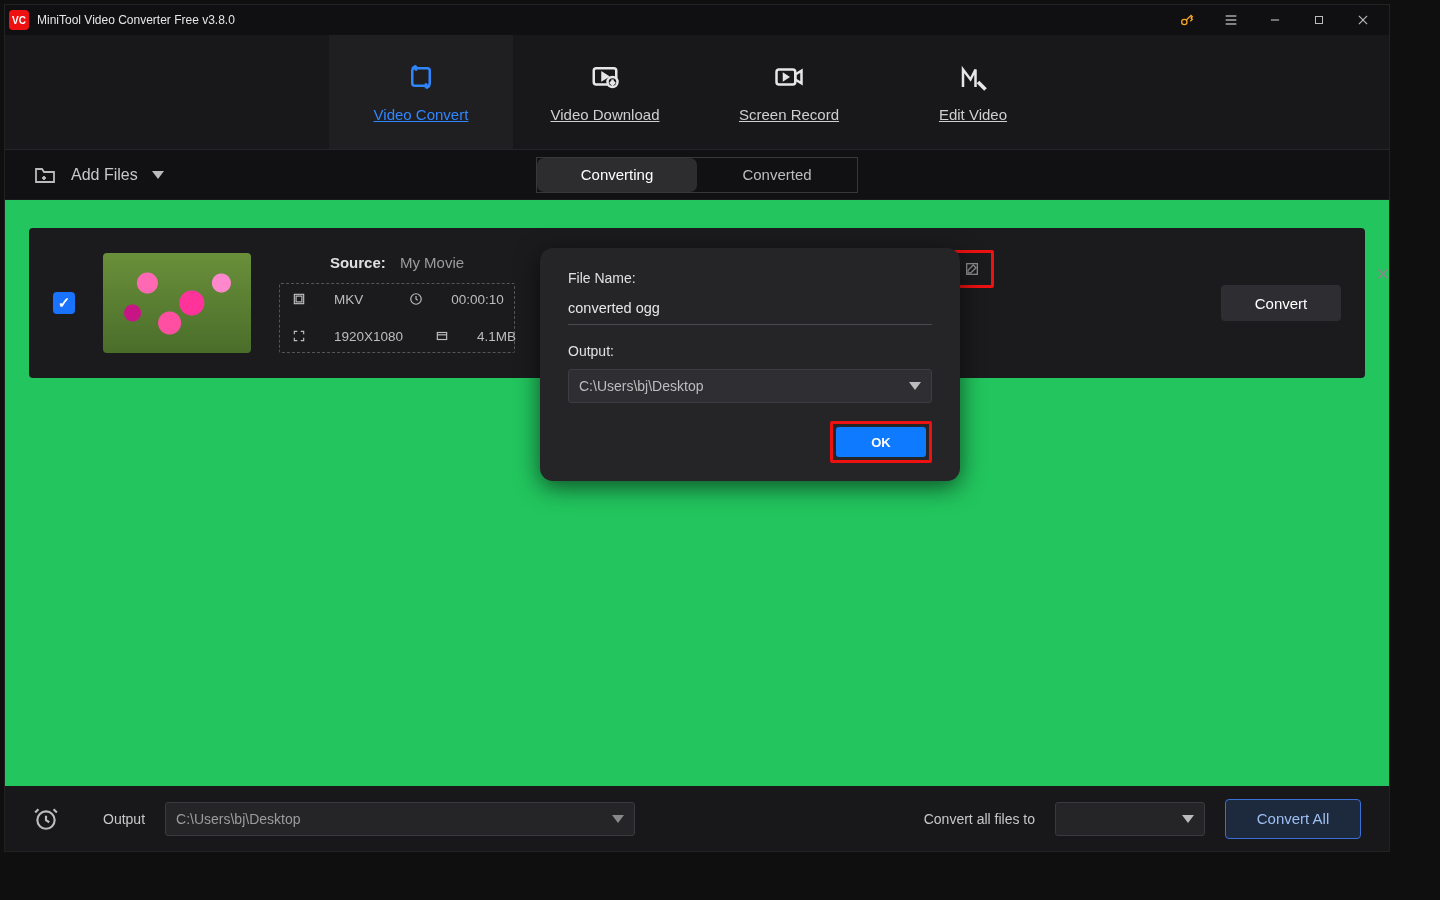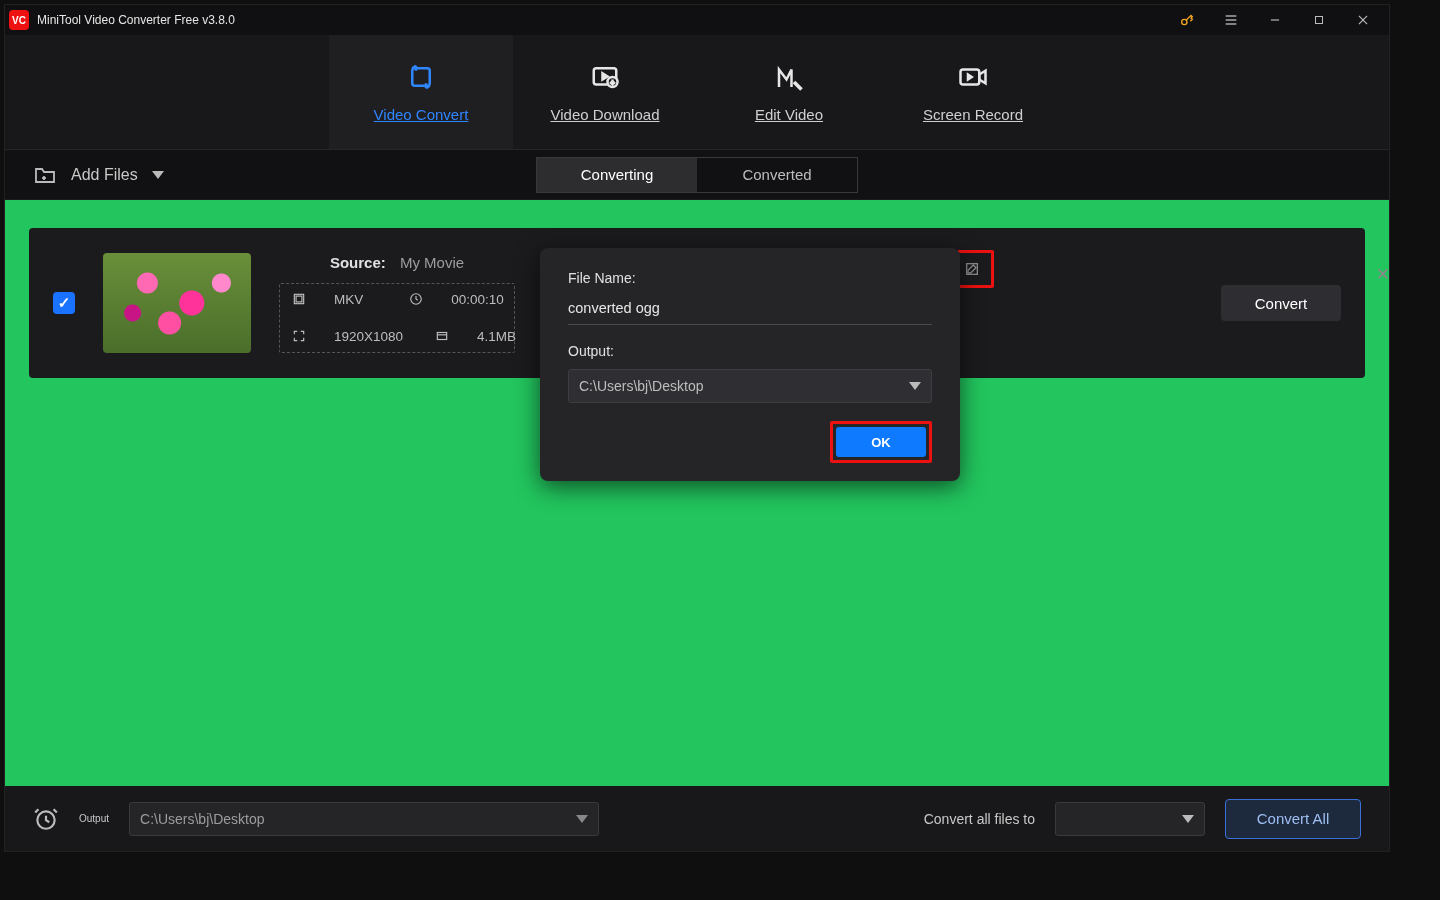--- a/index.html
+++ b/index.html
@@ -21,21 +21,21 @@
   .main-tab svg { width: 30px; height: 30px; }
   .main-tab.active svg { stroke: #2f86ff; fill: none; }
   .main-tab:not(.active) svg { stroke: #e6e6e6; fill: none; }
 
   
   .sub-bar { height: 50px; background: #111113; display: flex; align-items: center; padding: 0 28px; position: relative; border-bottom: 1px solid #1b1b1e; }
   .add-files { display: flex; align-items: center; gap: 14px; color: #c8c8c8; font-size: 16px; }
   .add-files svg { width: 24px; height: 24px; stroke: #bbb; fill: none; }
   .caret-down { width: 0; height: 0; border-left: 6px solid transparent; border-right: 6px solid transparent; border-top: 8px solid #bbb; }
   .seg-toggle { position: absolute; left: 50%; transform: translateX(-50%); display: flex; border: 1px solid #383838; height: 36px; }
-  .seg { width: 160px; display: flex; align-items: center; justify-content: center; font-size: 15px; color: #bdbdbd; }
+  .seg { width: 160px; display: flex; align-items: center; justify-content: center; font-size: 15px; color: #bdbdbd; border-radius: 7px; }
   .seg.active { background: #2d2d30; color: #fff; }
 
   
   .content { flex: 1; padding: 28px 24px; position: relative; }
   .file-card { height: 150px; background: #1b1b1e; border-radius: 4px; display: flex; align-items: center; padding: 0 24px; gap: 28px; }
   .chk { width: 22px; height: 22px; background: #1a73ff; border-radius: 4px; display: flex; align-items: center; justify-content: center; color: #fff; font-weight: 900; font-size: 15px; }
   .thumb { width: 148px; height: 100px; border-radius: 4px; background:
       radial-gradient(circle at 30% 30%, #ff69b4 0 10px, transparent 11px),
       radial-gradient(circle at 60% 50%, #ff3399 0 12px, transparent 13px),
       radial-gradient(circle at 80% 30%, #ff88cc 0 9px, transparent 10px),
@@ -49,30 +49,30 @@
   .src-name { color: #9c9c9c; }
   .dashed-box { border: 1px dashed #555; border-radius: 2px; padding: 8px 12px; width: 236px; display: flex; flex-direction: column; gap: 22px; }
   .meta-row { display: flex; gap: 28px; font-size: 13.5px; color: #bdbdbd; align-items: center; }
   .meta-ic { width: 15px; height: 15px; display: inline-flex; align-items: center; justify-content: center; color: #bdbdbd; }
   .card-spacer { flex: 1; }
   .convert-btn { width: 120px; height: 36px; background: #2e2e32; color: #fff; display: flex; align-items: center; justify-content: center; font-size: 15px; border-radius: 4px; }
 
   
   .bottom-bar { height: 65px; background: #18181b; display: flex; align-items: center; padding: 0 28px; gap: 20px; }
   .bottom-bar svg { width: 26px; height: 26px; stroke: #bbb; fill: none; }
-  .out-label { font-size: 10px; color: #c8c8c8; }
+  .out-label { font-size: 14px; color: #c8c8c8; margin-left: 24px; }
   .out-select { flex: 0 0 470px; height: 34px; background: #252528; border: 1px solid #3a3a3e; color: #9c9c9c; font-size: 14px; display: flex; align-items: center; justify-content: space-between; padding: 0 10px; border-radius: 3px; }
   .out-select .caret-down { border-top-color: #888; }
   .bottom-spacer { flex: 1; }
   .convert-to-label { font-size: 14px; color: #c8c8c8; }
   .tiny-select { width: 150px; height: 34px; background: #252528; border: 1px solid #3a3a3e; color: #9c9c9c; display: flex; align-items: center; justify-content: flex-end; padding: 0 10px; border-radius: 3px; }
   .convert-all { width: 136px; height: 40px; border: 1px solid #3a6fd8; color: #9fbef2; display: flex; align-items: center; justify-content: center; font-size: 15px; border-radius: 4px; background: #1d2a3e; }
 
   
-  .popup { position: absolute; left: 540px; top: 248px; width: 420px; background: #252528; border-radius: 8px; padding: 22px 28px 18px 28px; box-shadow: 0 6px 24px rgba(0,0,0,0.6); }
+  .popup { position: absolute; left: 540px; top: 248px; width: 420px; background: #252528; border-radius: 13px; padding: 22px 28px 18px 28px; box-shadow: 0 6px 24px rgba(0,0,0,0.6); }
   .popup-label { font-size: 14px; color: #e0e0e0; margin-bottom: 10px; }
   .popup-input { width: 100%; background: transparent; border: none; border-bottom: 1px solid #4a4a4e; color: #e6e6e6; font-size: 14.5px; padding: 4px 0 8px 0; outline: none; margin-bottom: 18px; }
   .popup-select { width: 100%; height: 34px; background: #2f2f33; border: 1px solid #3d3d42; color: #bdbdbd; font-size: 14px; display: flex; align-items: center; justify-content: space-between; padding: 0 10px; border-radius: 3px; margin-bottom: 18px; }
   .popup-actions { display: flex; justify-content: flex-end; }
   .ok-wrap { border: 3px solid #e11; padding: 3px; border-radius: 2px; }
   .ok-btn { width: 90px; height: 30px; background: #0e7aff; color: #fff; font-size: 13px; font-weight: 700; display: flex; align-items: center; justify-content: center; border-radius: 3px; }
 
   
   .edit-highlight { position: absolute; left: 950px; top: 250px; width: 44px; height: 38px; border: 3px solid #e11; border-radius: 2px; display: flex; align-items: center; justify-content: center; }
   .edit-highlight svg { width: 16px; height: 16px; stroke: #8a8a8a; fill: none; }
@@ -132,32 +132,32 @@
       <svg viewBox="0 0 24 24" stroke-width="2">
           <rect x="3" y="5" width="18" height="13" rx="2"></rect>
           <polygon points="10,9 10,14 14,11.5" fill="#e6e6e6"></polygon>
           <circle cx="18" cy="16" r="4" fill="#18181b"></circle>
           <path d="M18 14v4M16 16l2 2 2-2"></path>
         </svg>
       <span>Video Download</span>
     </div>
     <div class="main-tab">
       <svg viewBox="0 0 24 24" stroke-width="2">
-          <path d="M4 20 L4 6 L10 14 L14 6 L14 20" fill="none"></path>
-          <path d="M16 16 l6 6" stroke-width="3"></path>
-        </svg>
-      <span>Edit Video</span>
-    </div>
-    <div class="main-tab">
-      <svg viewBox="0 0 24 24" stroke-width="2">
           <rect x="2" y="6" width="15" height="12" rx="2"></rect>
           <polygon points="8,10 8,14 11,12"></polygon>
           <path d="M17 10l5-3v10l-5-3z"></path>
         </svg>
       <span>Screen Record</span>
+    </div>
+    <div class="main-tab">
+      <svg viewBox="0 0 24 24" stroke-width="2">
+          <path d="M4 20 L4 6 L10 14 L14 6 L14 20" fill="none"></path>
+          <path d="M16 16 l6 6" stroke-width="3"></path>
+        </svg>
+      <span>Edit Video</span>
     </div>
   </div>
 
   <div class="sub-bar">
     <div class="add-files">
       <svg viewBox="0 0 24 24" stroke-width="1.8">
           <path d="M3 6h6l2 3h10v10H3z"></path>
           <line x1="11" y1="13" x2="11" y2="17"></line>
           <line x1="9" y1="15" x2="13" y2="15"></line>
         </svg>

